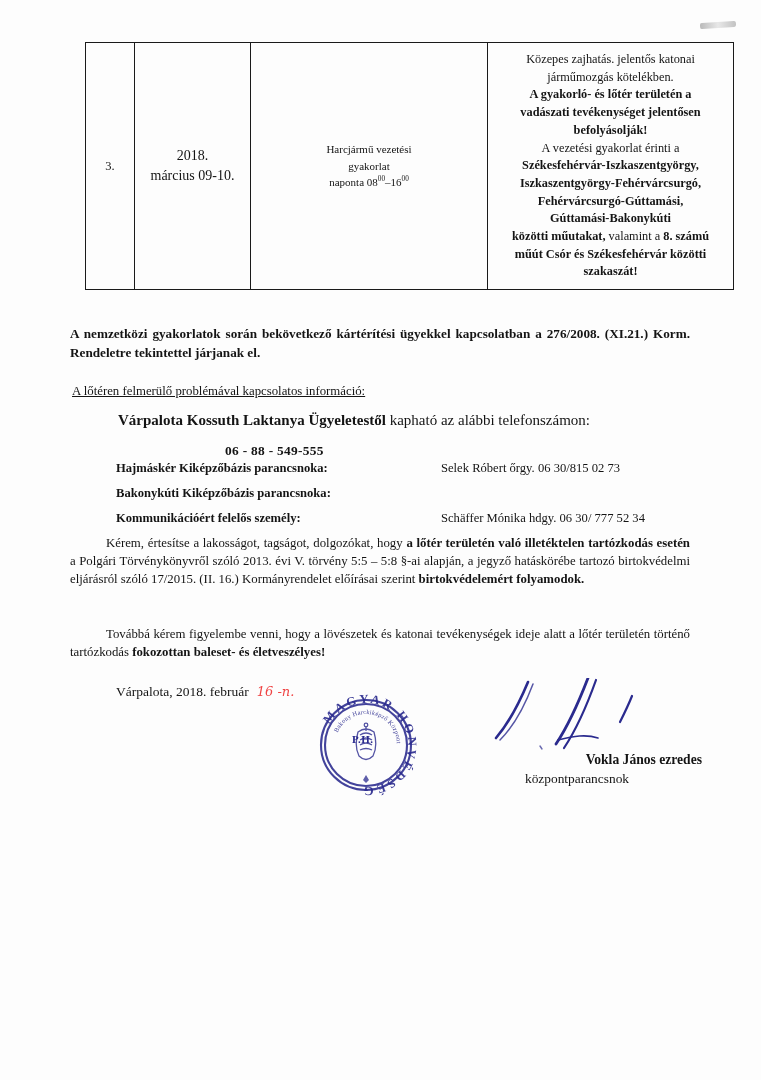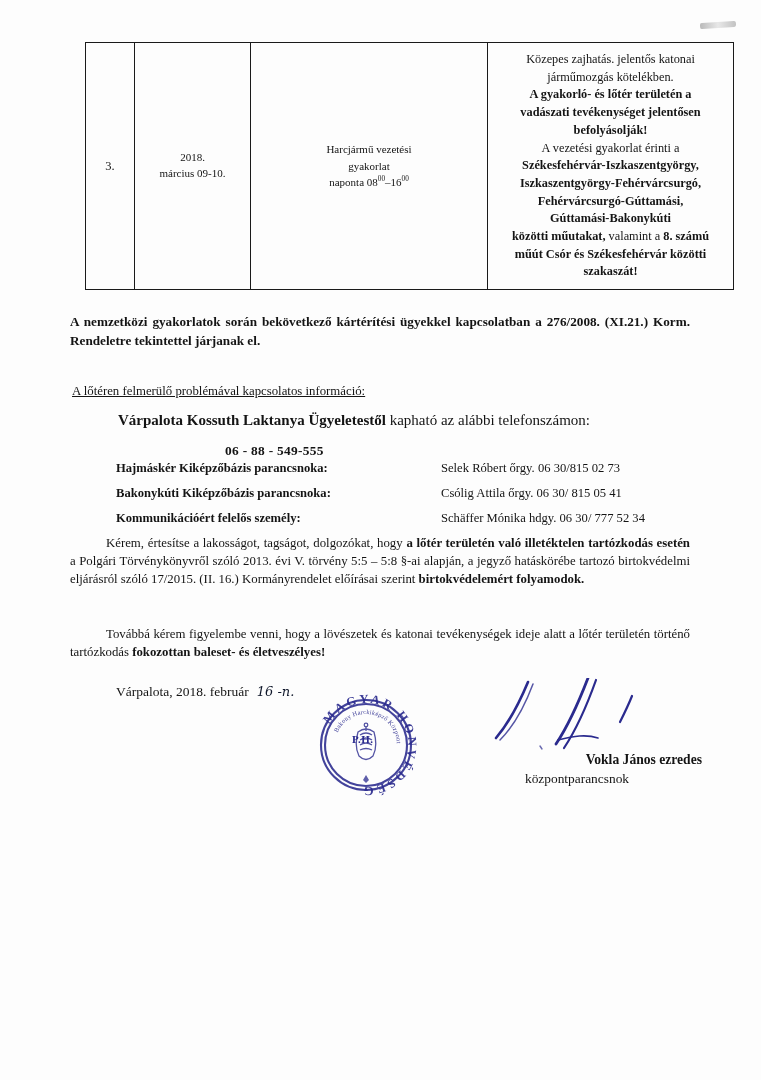--- a/index.html
+++ b/index.html
@@ -38,41 +38,41 @@
     padding: 3px 4px;
     font-size: 12.5px;
     line-height: 1.32;
   }
   .col-no    { width: 40px; }
   .col-date  { width: 107px; }
   .col-act   { width: 228px; }
   .col-desc  { width: 237px; }
 
   .cell-no    { font-size: 12.5px; }
-  .cell-date  { font-size: 11px; line-height: 1.45; }
+  .cell-date  { font-size: 14px; line-height: 1.45; }
   .cell-act   { font-size: 11px; line-height: 1.5; }
   .cell-desc  {
     font-size: 12.3px;
     line-height: 1.44;
     padding: 5px 6px;
     vertical-align: top;
   }
   .cell-desc .b { font-weight: bold; }
   sup { font-size: 0.66em; vertical-align: super; line-height: 0; }
 
   
   .para {
     position: absolute;
     font-size: 12.8px;
     line-height: 1.42;
     text-align: justify;
   }
   .p-intl {
     left: 70px;
-    top: 312px;
+    top: 324px;
     width: 620px;
     font-weight: bold;
     font-size: 13.2px;
     line-height: 1.46;
   }
   .h-info {
     position: absolute;
     left: 72px;
     top: 384px;
     font-size: 12.8px;
@@ -132,21 +132,21 @@
   .p-warn .b { font-weight: bold; }
 
   .dateline {
     position: absolute;
     left: 116px;
     top: 684px;
     font-size: 13.5px;
   }
   .hand-date {
     font-family: "DejaVu Serif", serif;
-    color: #0f172a;
+    color: #ef4444;
     font-style: italic;
     font-size: 13px;
     margin-left: 8px;
   }
 
   
   .stamp {
     position: absolute;
     left: 313px;
     top: 692px;
@@ -266,21 +266,20 @@
 
   <div class="phone-main">06 - 88 - 549-555</div>
 
   <div class="contacts">
     <div class="contact-row">
       <div class="contact-role">Hajmáskér Kiképzőbázis parancsnoka:</div>
       <div class="contact-val">Selek Róbert őrgy. 06 30/815 02 73</div>
     </div>
     <div class="contact-row">
       <div class="contact-role">Bakonykúti Kiképzőbázis parancsnoka:</div>
-      <div class="contact-val">Csólig Attila őrgy.   06 30/ 815 05 41</div>
     </div>
     <div class="contact-row">
       <div class="contact-role">Kommunikációért felelős személy:</div>
       <div class="contact-val">Schäffer Mónika hdgy. 06 30/ 777 52 34</div>
     </div>
   </div>
 
   <div class="para p-notice">
     <span>Kérem, értesítse a lakosságot, tagságot, dolgozókat, hogy </span><span class="b">a lőtér területén való illetéktelen tartózkodás esetén</span><span> a Polgári Törvénykönyvről szóló 2013. évi V. törvény 5:5 – 5:8 §-ai alapján, a jegyző hatáskörébe tartozó birtokvédelmi eljárásról szóló 17/2015. (II. 16.) Kormányrendelet előírásai szerint </span><span class="b">birtokvédelemért folyamodok.</span>
   </div>

